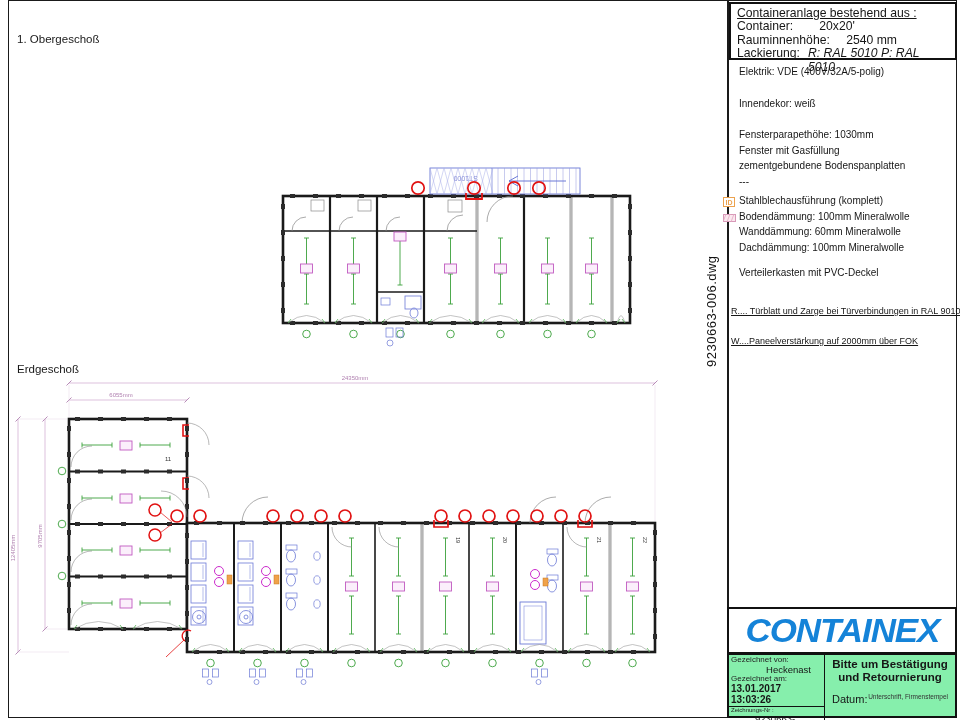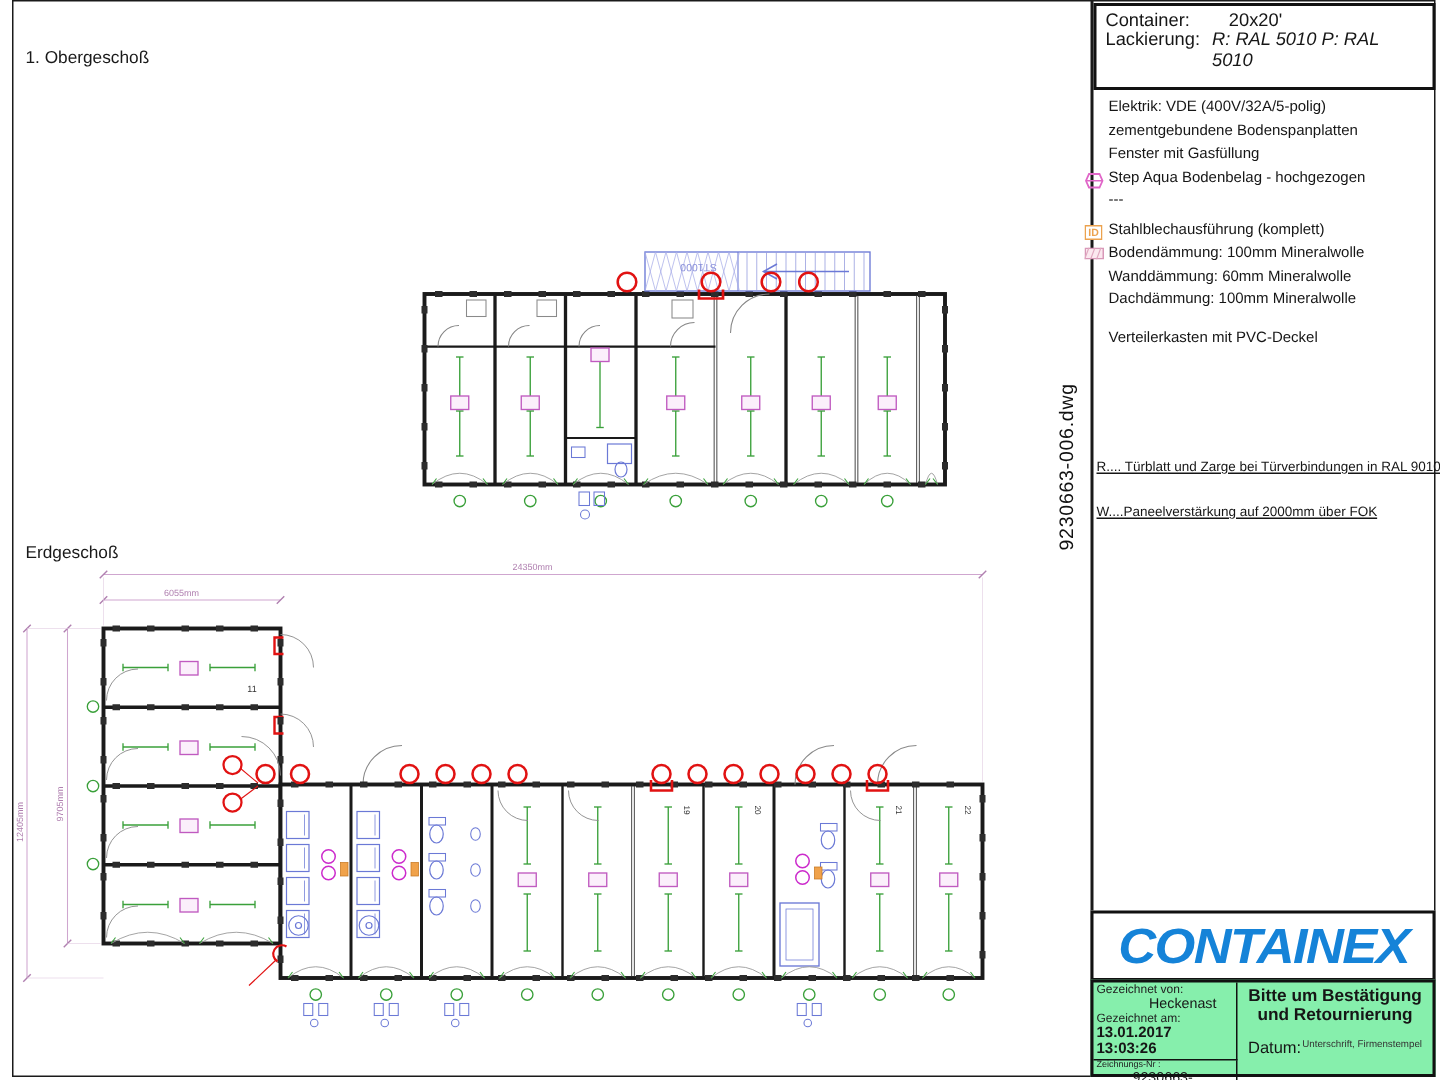--- a/index.html
+++ b/index.html
@@ -595,38 +595,41 @@
         <line x1="655" y1="385" x2="655" y2="521" stroke="#e0cbe0" stroke-width="0.4"></line>
         <line x1="18" y1="419" x2="67" y2="419" stroke="#e0cbe0" stroke-width="0.4"></line>
         <line x1="18" y1="652" x2="69" y2="652" stroke="#e0cbe0" stroke-width="0.4"></line>
         <line x1="45" y1="629" x2="67" y2="629" stroke="#e0cbe0" stroke-width="0.4"></line>
       </g>
     </svg>
 
   <div class="abs dwg-vertical">9230663-006.dwg</div>
 
   <div class="abs title-box">
+    <div class="tb-header">Containeranlage bestehend aus :</div>
     <div class="tb-row">
       <span>Container:</span>
       <span class="v1">20x20'</span>
+    </div>
+    <div class="tb-row">
+      <span>Rauminnenhöhe:</span>
+      <span class="v2">2540 mm</span>
     </div>
     <div class="tb-row">
       <span>Lackierung:</span>
       <span class="v3">R: RAL 5010  P: RAL 5010</span>
     </div>
   </div>
 
   <div class="abs specs" id="specs">
       <div class="spec-line"><span>Elektrik: VDE (400V/32A/5-polig)</span></div>
+      <div class="spec-line" style="margin-top: 16px;"><span>Innendekor: weiß</span></div>
+      <div class="spec-line" style="margin-top: 16px;"><span>Fensterparapethöhe: 1030mm</span></div>
+      <div class="spec-line"><span>Fenster mit Gasfüllung</span></div>
       <div class="spec-line"><span>zementgebundene Bodenspanplatten</span></div>
-      <div class="spec-line"><span>Fenster mit Gasfüllung</span></div>
-      <div class="spec-line"><span class="spec-icon"><svg width="13" height="11" viewBox="0 0 13 11">
-            <polygon points="3,1 10,1 12,5.5 10,10 3,10 1,5.5" fill="none" stroke="#e066c8" stroke-width="1.2"></polygon>
-            <line x1="1" y1="5.5" x2="12" y2="5.5" stroke="#e066c8" stroke-width="1"></line>
-          </svg></span><span>Step Aqua Bodenbelag - hochgezogen</span></div>
       <div class="spec-line"><span>---</span></div>
       <div class="spec-line" style="margin-top: 4px;"><span class="spec-icon"><svg width="12" height="10" viewBox="0 0 12 10">
             <rect x="0.5" y="0.5" width="11" height="9" fill="#fff" stroke="#eca24e"></rect>
             <text x="6" y="7.5" font-size="7" font-weight="bold" fill="#eca24e" text-anchor="middle">ID</text>
           </svg></span><span>Stahlblechausführung (komplett)</span></div>
       <div class="spec-line"><span class="spec-icon"><svg width="13" height="8" viewBox="0 0 13 8">
             <rect x="0.5" y="0.5" width="12" height="7" fill="#fbe8ef" stroke="#d898b8"></rect>
             <line x1="3" y1="0" x2="0" y2="8" stroke="#e0a8c0" stroke-width="0.8"></line>
             <line x1="7" y1="0" x2="4" y2="8" stroke="#e0a8c0" stroke-width="0.8"></line>
             <line x1="11" y1="0" x2="8" y2="8" stroke="#e0a8c0" stroke-width="0.8"></line>

